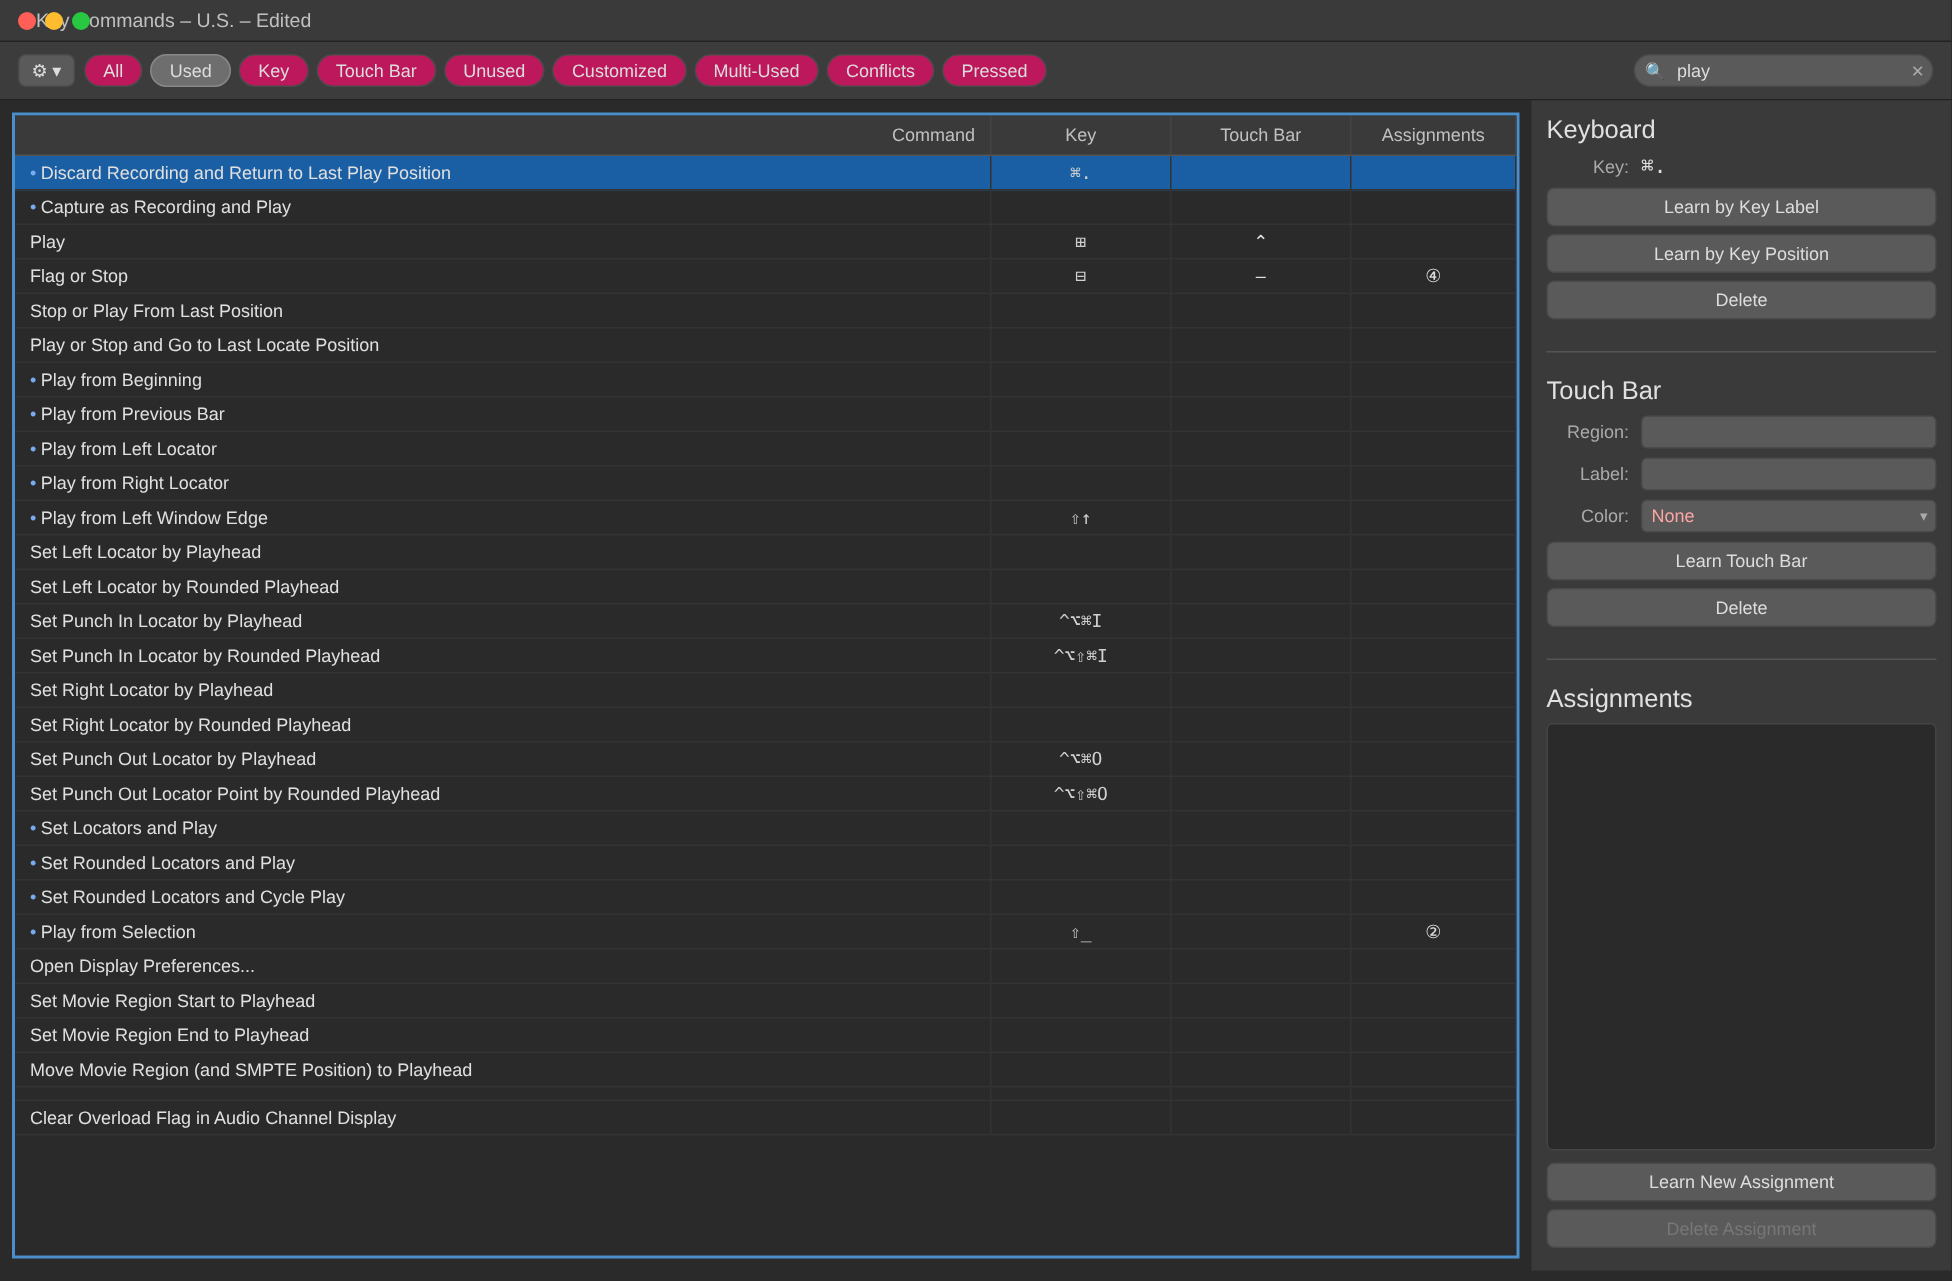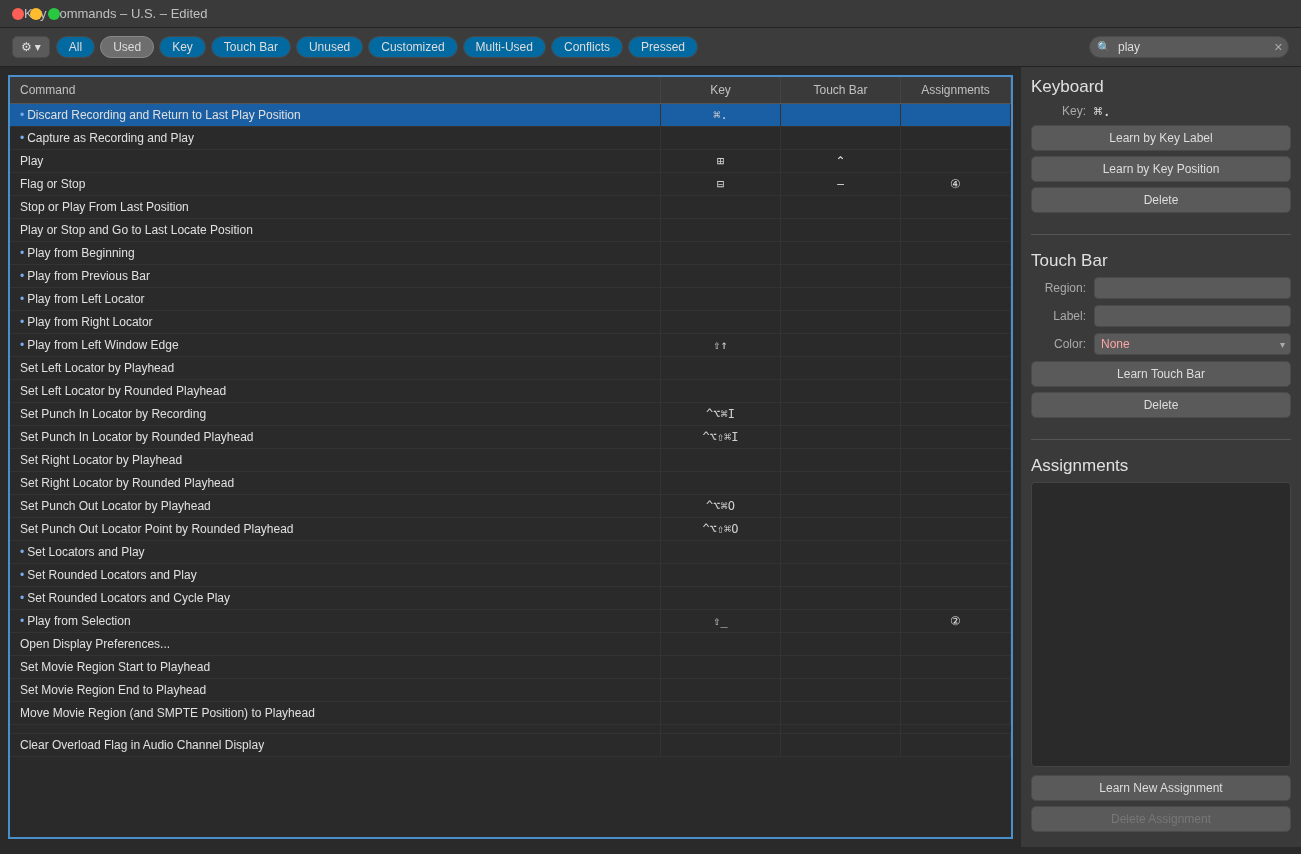--- a/index.html
+++ b/index.html
@@ -56,21 +56,21 @@
       border-radius: 5px;
       color: #ddd;
       padding: 3px 8px;
       cursor: pointer;
       font-size: 12px;
       display: flex;
       align-items: center;
       gap: 3px;
     }
     .filter-btn {
-      background: #0369a1;
+      background: #be185d;
       border: 1px solid #4a4a4a;
       border-radius: 14px;
       color: #ddd;
       padding: 3px 12px;
       cursor: pointer;
       font-size: 12px;
     }
     .filter-btn.active {
       background: #6e6e6e;
       border-color: #888;
@@ -125,21 +125,21 @@
       z-index: 10;
     }
     .table-header-cell {
       padding: 6px 10px;
       color: #c0c0c0;
       font-size: 12px;
       border-right: 1px solid #444;
       text-align: center;
     }
     .table-header-cell:first-child {
-      text-align: left;
+      text-align: right;
     }
     .table-row {
       display: grid;
       grid-template-columns: 1fr 120px 120px 110px;
       border-bottom: 1px solid #333;
       cursor: default;
     }
     .table-row.selected {
       background: #1a5fa3;
     }
@@ -384,21 +384,21 @@
           <div class="cell cell-touchbar"></div>
           <div class="cell cell-assignments"></div>
         </div>
         <div class="table-row">
           <div class="cell">Set Left Locator by Rounded Playhead</div>
           <div class="cell cell-key"></div>
           <div class="cell cell-touchbar"></div>
           <div class="cell cell-assignments"></div>
         </div>
         <div class="table-row">
-          <div class="cell">Set Punch In Locator by Recording</div>
+          <div class="cell">Set Punch In Locator by Playhead</div>
           <div class="cell cell-key">^⌥⌘I</div>
           <div class="cell cell-touchbar"></div>
           <div class="cell cell-assignments"></div>
         </div>
         <div class="table-row">
           <div class="cell">Set Punch In Locator by Rounded Playhead</div>
           <div class="cell cell-key">^⌥⇧⌘I</div>
           <div class="cell cell-touchbar"></div>
           <div class="cell cell-assignments"></div>
         </div>

